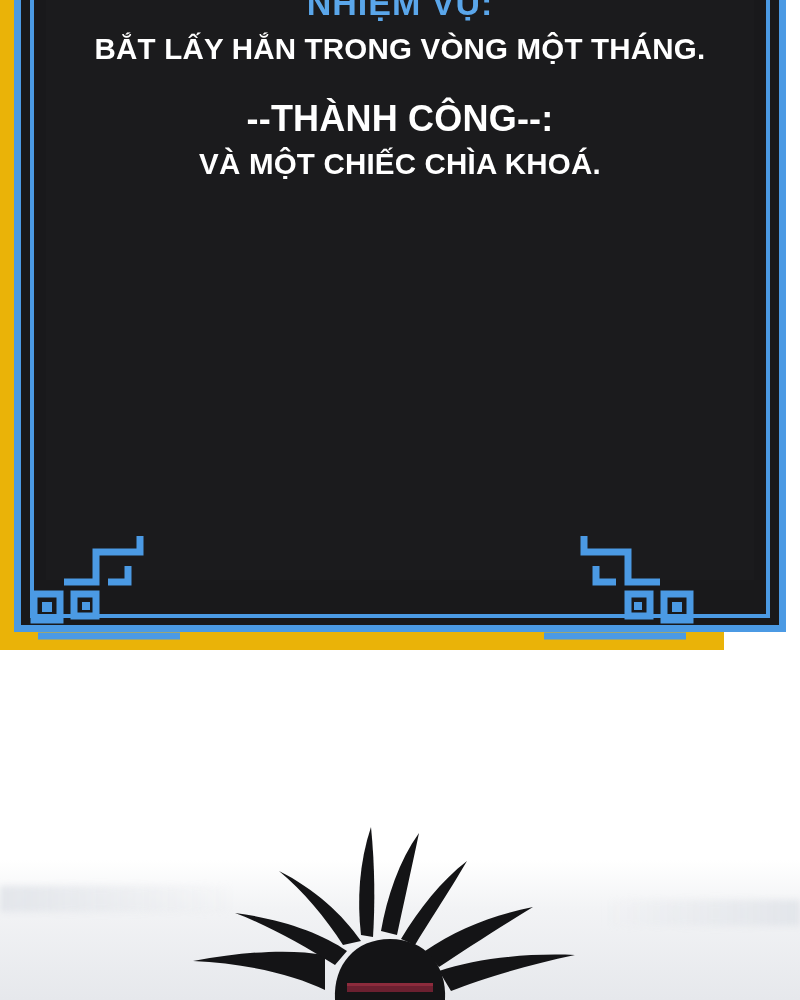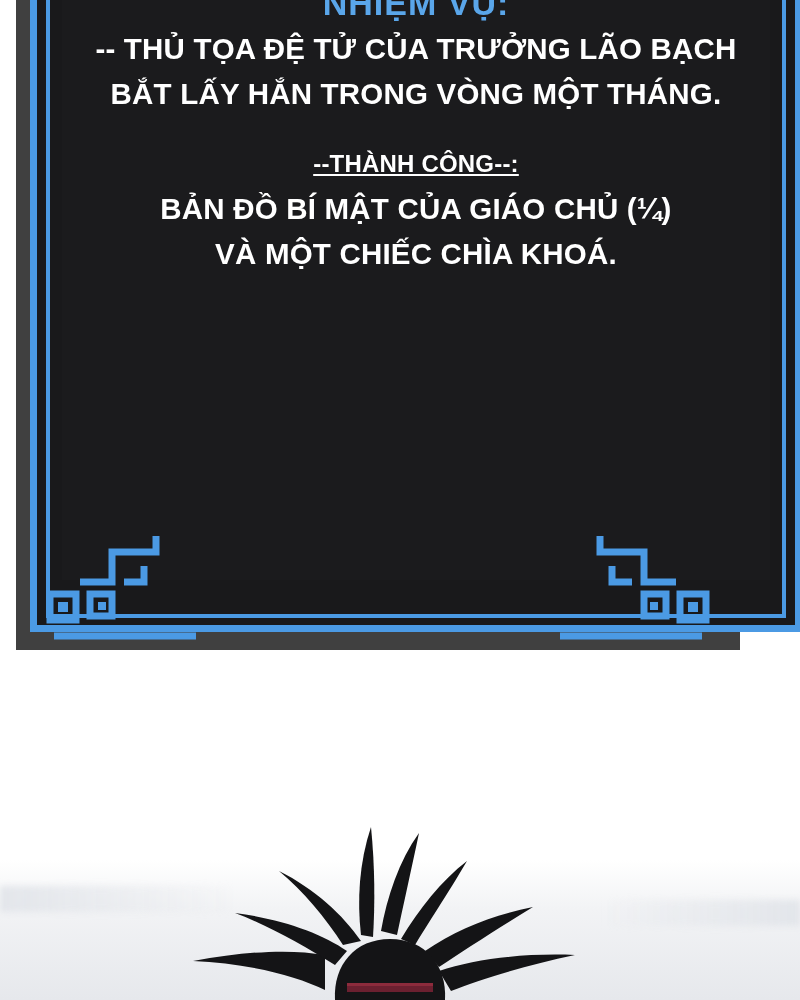--- a/index.html
+++ b/index.html
@@ -11,25 +11,25 @@
     width: 800px;
     height: 1000px;
     position: relative;
     overflow: hidden;
     font-family: "Liberation Sans", sans-serif;
   }
 
   
   .quest-panel {
     position: absolute;
-    left: 16px;
+    left: 0;
     top: 0;
     width: 724px;
     height: 650px;
-    background: #404040;
+    background: #eab308;
   }
 
   
   .frame-outer {
     position: absolute;
     left: 14px;
     top: -40px;
     width: 772px;
     height: 672px;
     border: 7px solid #4b9ae4;
@@ -80,28 +80,27 @@
     letter-spacing: 0.2px;
     text-transform: uppercase;
     margin: 0;
   }
   .quest-body .line { display: block; white-space: nowrap; }
 
   .spacer { height: 26px; }
 
   .reward-head {
     color: #ffffff;
-    font-size: 24px;
+    font-size: 36px;
     font-weight: bold;
     text-align: center;
     line-height: 44px;
     letter-spacing: 0.2px;
     text-transform: uppercase;
     margin: 0;
-    text-decoration: underline;
   }
 
   
   .ornament {
     position: absolute;
     bottom: 8px;
     width: 160px;
     height: 110px;
   }
   .ornament.left  { left: 30px; }
@@ -155,30 +154,28 @@
 <div class="quest-panel">
 
   <div class="frame-outer"></div>
   <div class="frame-inner"></div>
 
   <div class="board">
 
     <div class="quest-title">NHIỆM VỤ:</div>
 
     <div class="quest-body">
-      <span class="line">-- THỦ TỌA ĐỆ TỬ CỦA TRƯỞNG LÃO BẠCH</span>
       <span class="line">BẮT LẤY HẮN TRONG VÒNG MỘT THÁNG.</span>
     </div>
 
     <div class="spacer"></div>
 
     <div class="reward-head">--THÀNH CÔNG--:</div>
 
     <div class="quest-body">
-      <span class="line">BẢN ĐỒ BÍ MẬT CỦA GIÁO CHỦ (¼)</span>
       <span class="line">VÀ MỘT CHIẾC CHÌA KHOÁ.</span>
     </div>
   </div>
 
   <div class="ornament left">
     <svg width="160" height="110" viewBox="0 0 160 110" xmlns="http://www.w3.org/2000/svg">
       <g fill="none" stroke="#4b9ae4" stroke-width="7">
         <rect x="4" y="62" width="26" height="26"></rect>
         <rect x="44" y="62" width="22" height="22"></rect>
         <path d="M34 50 H66 V20 H110 V4"></path>

